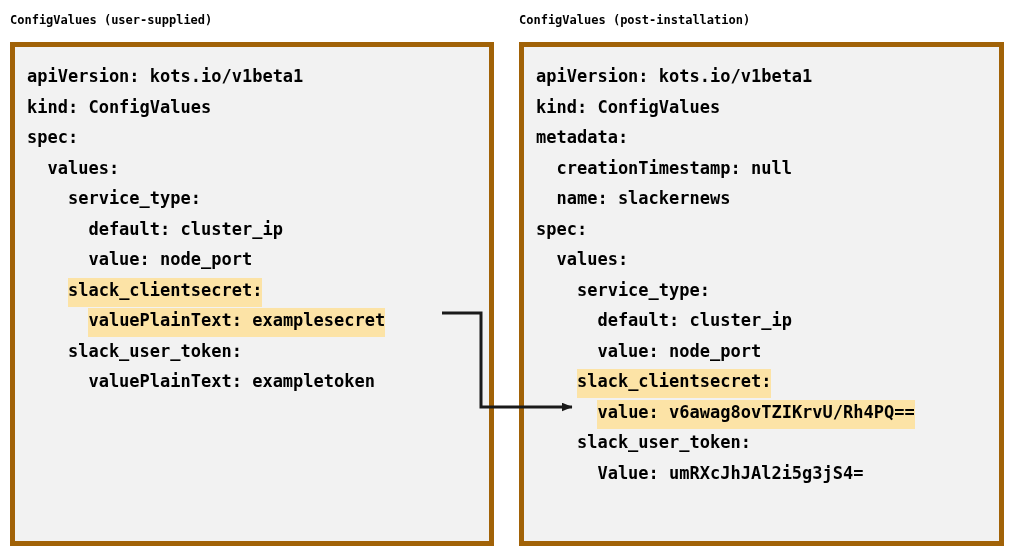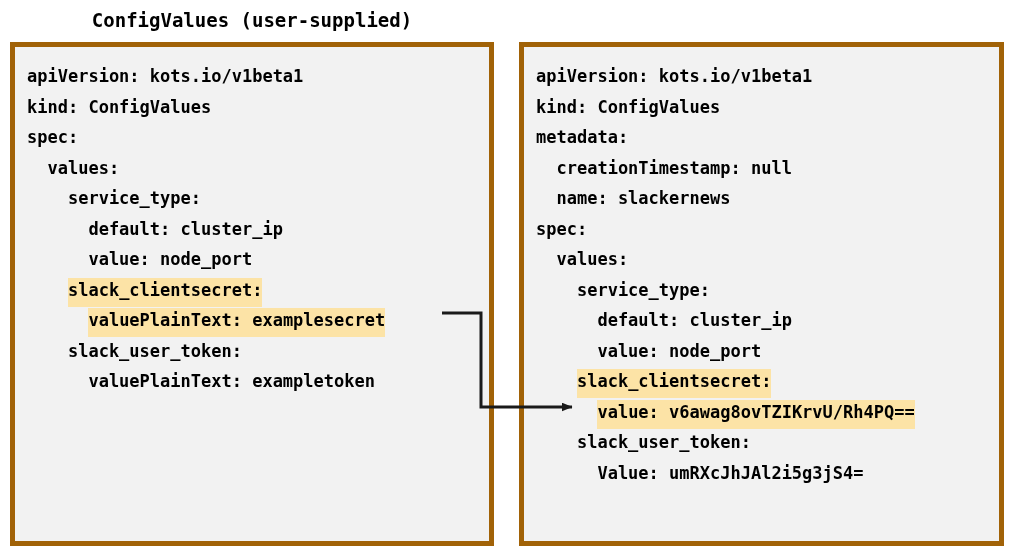--- a/index.html
+++ b/index.html
@@ -21,26 +21,25 @@
     inset: 0;
     width: 1019px;
     height: 559px;
   }
 
   
   .panel-title {
     position: absolute;
     top: 8px;
     font-family: "DejaVu Sans Mono", "Liberation Mono", monospace;
-    font-size: 19px;
+    font-size: 12px;
     font-weight: bold;
     color: #000000;
     letter-spacing: 0px;
     white-space: pre;
-    text-align: center;
     line-height: 24px;
   }
   #title-left  { left: 10px;  width: 484px; }
   #title-right { left: 519px; width: 485px; }
 
   
   .panel {
     position: absolute;
     top: 42px;
     height: 504px;
@@ -97,20 +96,21 @@
 <body>
 
 <div class="stage">
 
   <div class="panel-title" id="title-left">ConfigValues (user-supplied)</div>
 
   <div class="panel" id="panel-left">
     <pre class="code-block" id="code-left"><div class="code-line"><span class="seg">apiVersion: kots.io/v1beta1</span></div><div class="code-line"><span class="seg">kind: ConfigValues</span></div><div class="code-line"><span class="seg">spec:</span></div><div class="code-line"><span class="seg">  values:</span></div><div class="code-line"><span class="seg">    service_type:</span></div><div class="code-line"><span class="seg">      default: cluster_ip</span></div><div class="code-line"><span class="seg">      value: node_port</span></div><div class="code-line"><span class="seg">    </span><span class="hl">slack_clientsecret:</span></div><div class="code-line"><span class="seg">      </span><span class="hl">valuePlainText: examplesecret</span></div><div class="code-line"><span class="seg">    slack_user_token:</span></div><div class="code-line"><span class="seg">      valuePlainText: exampletoken</span></div></pre>
   </div>
 
+  <div class="panel-title" id="title-right">ConfigValues (post-installation)</div>
 
   <div class="panel" id="panel-right">
     <pre class="code-block" id="code-right"><div class="code-line"><span class="seg">apiVersion: kots.io/v1beta1</span></div><div class="code-line"><span class="seg">kind: ConfigValues</span></div><div class="code-line"><span class="seg">metadata:</span></div><div class="code-line"><span class="seg">  creationTimestamp: null</span></div><div class="code-line"><span class="seg">  name: slackernews</span></div><div class="code-line"><span class="seg">spec:</span></div><div class="code-line"><span class="seg">  values:</span></div><div class="code-line"><span class="seg">    service_type:</span></div><div class="code-line"><span class="seg">      default: cluster_ip</span></div><div class="code-line"><span class="seg">      value: node_port</span></div><div class="code-line"><span class="seg">    </span><span class="hl">slack_clientsecret:</span></div><div class="code-line"><span class="seg">      </span><span class="hl">value: v6awag8ovTZIKrvU/Rh4PQ==</span></div><div class="code-line"><span class="seg">    slack_user_token:</span></div><div class="code-line"><span class="seg">      Value: umRXcJhJAl2i5g3jS4=</span></div></pre>
   </div>
 
   <svg id="connector" viewBox="0 0 1019 559" xmlns="http://www.w3.org/2000/svg">
     <defs>
       <marker id="arrowhead" markerWidth="11" markerHeight="9" refX="10.5" refY="4.5" orient="auto" markerUnits="userSpaceOnUse">
         <path d="M 0 0 L 11 4.5 L 0 9 z" fill="#1a1a1a"></path>
       </marker>

